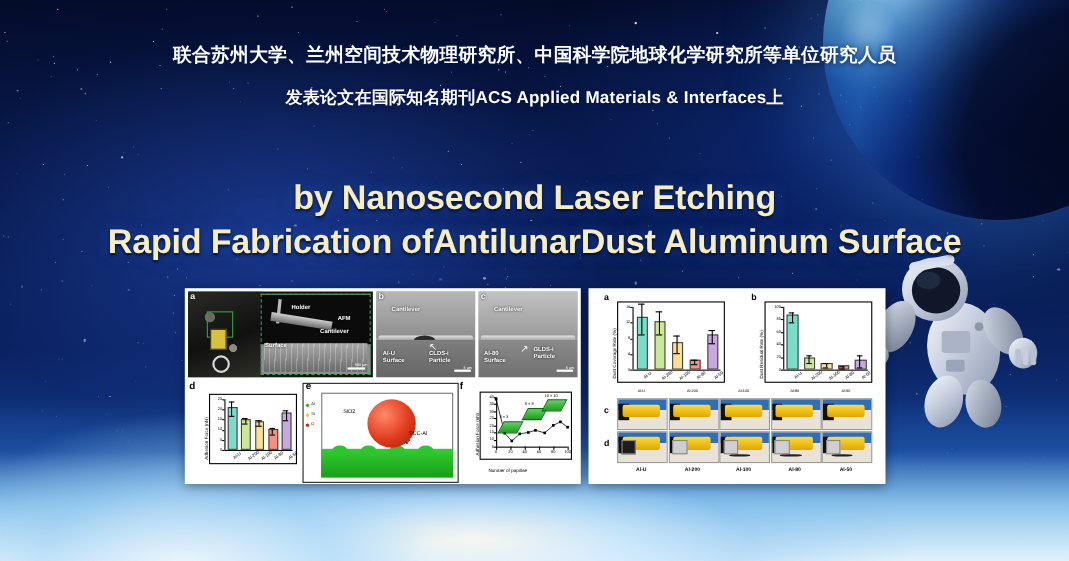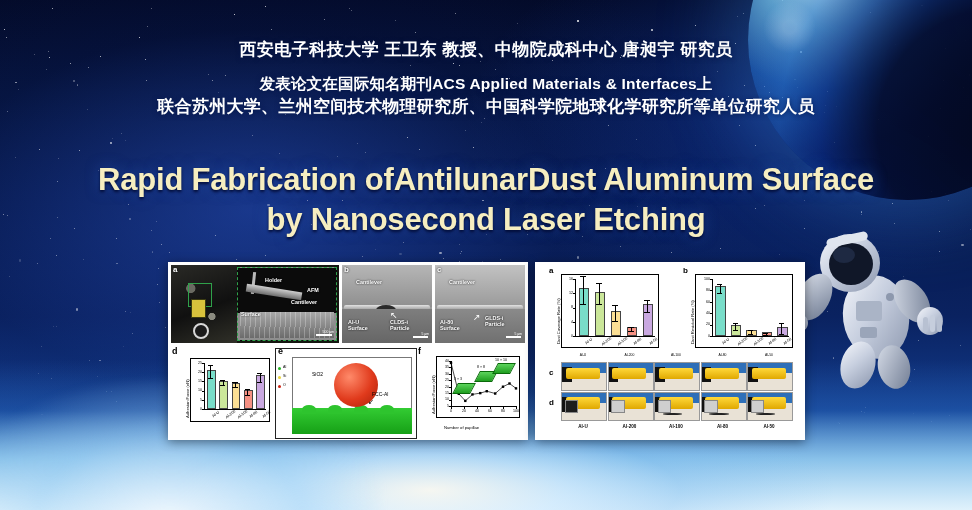--- a/index.html
+++ b/index.html
@@ -465,28 +465,27 @@
       <div class="star" style="left: 971.995px; top: 411.508px; width: 1px; height: 1px; opacity: 0.332952;"></div>
       <div class="star" style="left: 837.752px; top: 180.618px; width: 1px; height: 1px; opacity: 0.556846;"></div>
       <div class="star" style="left: 891.899px; top: 203.263px; width: 1px; height: 1px; opacity: 0.661968;"></div>
       <div class="star" style="left: 188.534px; top: 424.317px; width: 1.5px; height: 1.5px; opacity: 0.330404;"></div>
       <div class="star" style="left: 577.397px; top: 20.0308px; width: 1.5px; height: 1.5px; opacity: 0.863113;"></div>
     </div>
   <div id="planet"></div>
   <div id="horizon"></div>
 
   <div id="head">
-    <div class="hline hl1">西安电子科技大学 王卫东 教授、中物院成科中心 唐昶宇 研究员</div>
+    <div class="hline hl2">联合苏州大学、兰州空间技术物理研究所、中国科学院地球化学研究所等单位研究人员</div>
     <div class="hline hl3">发表论文在国际知名期刊ACS Applied Materials &amp; Interfaces上</div>
-    <div class="hline hl2">联合苏州大学、兰州空间技术物理研究所、中国科学院地球化学研究所等单位研究人员</div>
   </div>
 
   <div id="title">
+    <div>by Nanosecond Laser Etching</div>
     <div>Rapid Fabrication ofAntilunarDust Aluminum Surface</div>
-    <div>by Nanosecond Laser Etching</div>
   </div>
 
   <div class="figbox" id="figL">
 
     <div class="sem" id="semA">
       <div class="photo"></div>
       <div class="gbox"></div>
       <div class="ybox"></div>
       <div class="knob"></div>
       <div class="inset">

